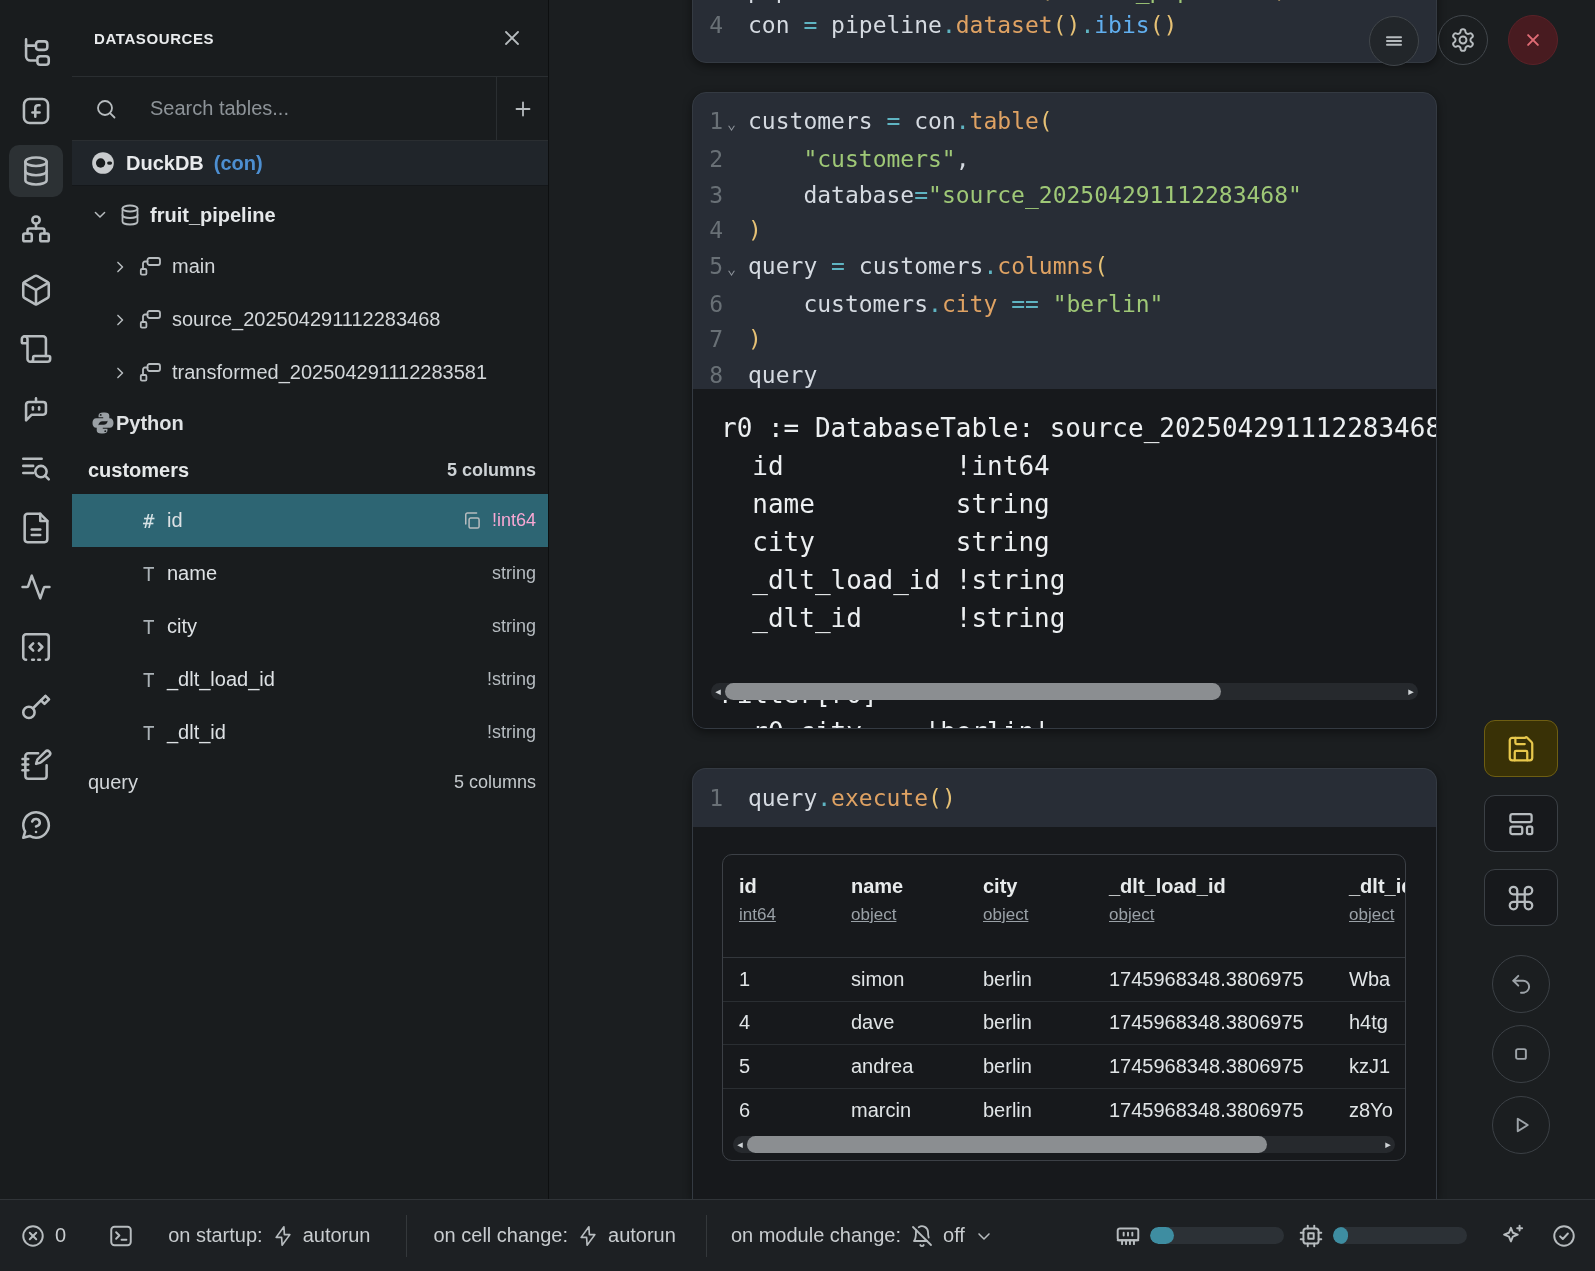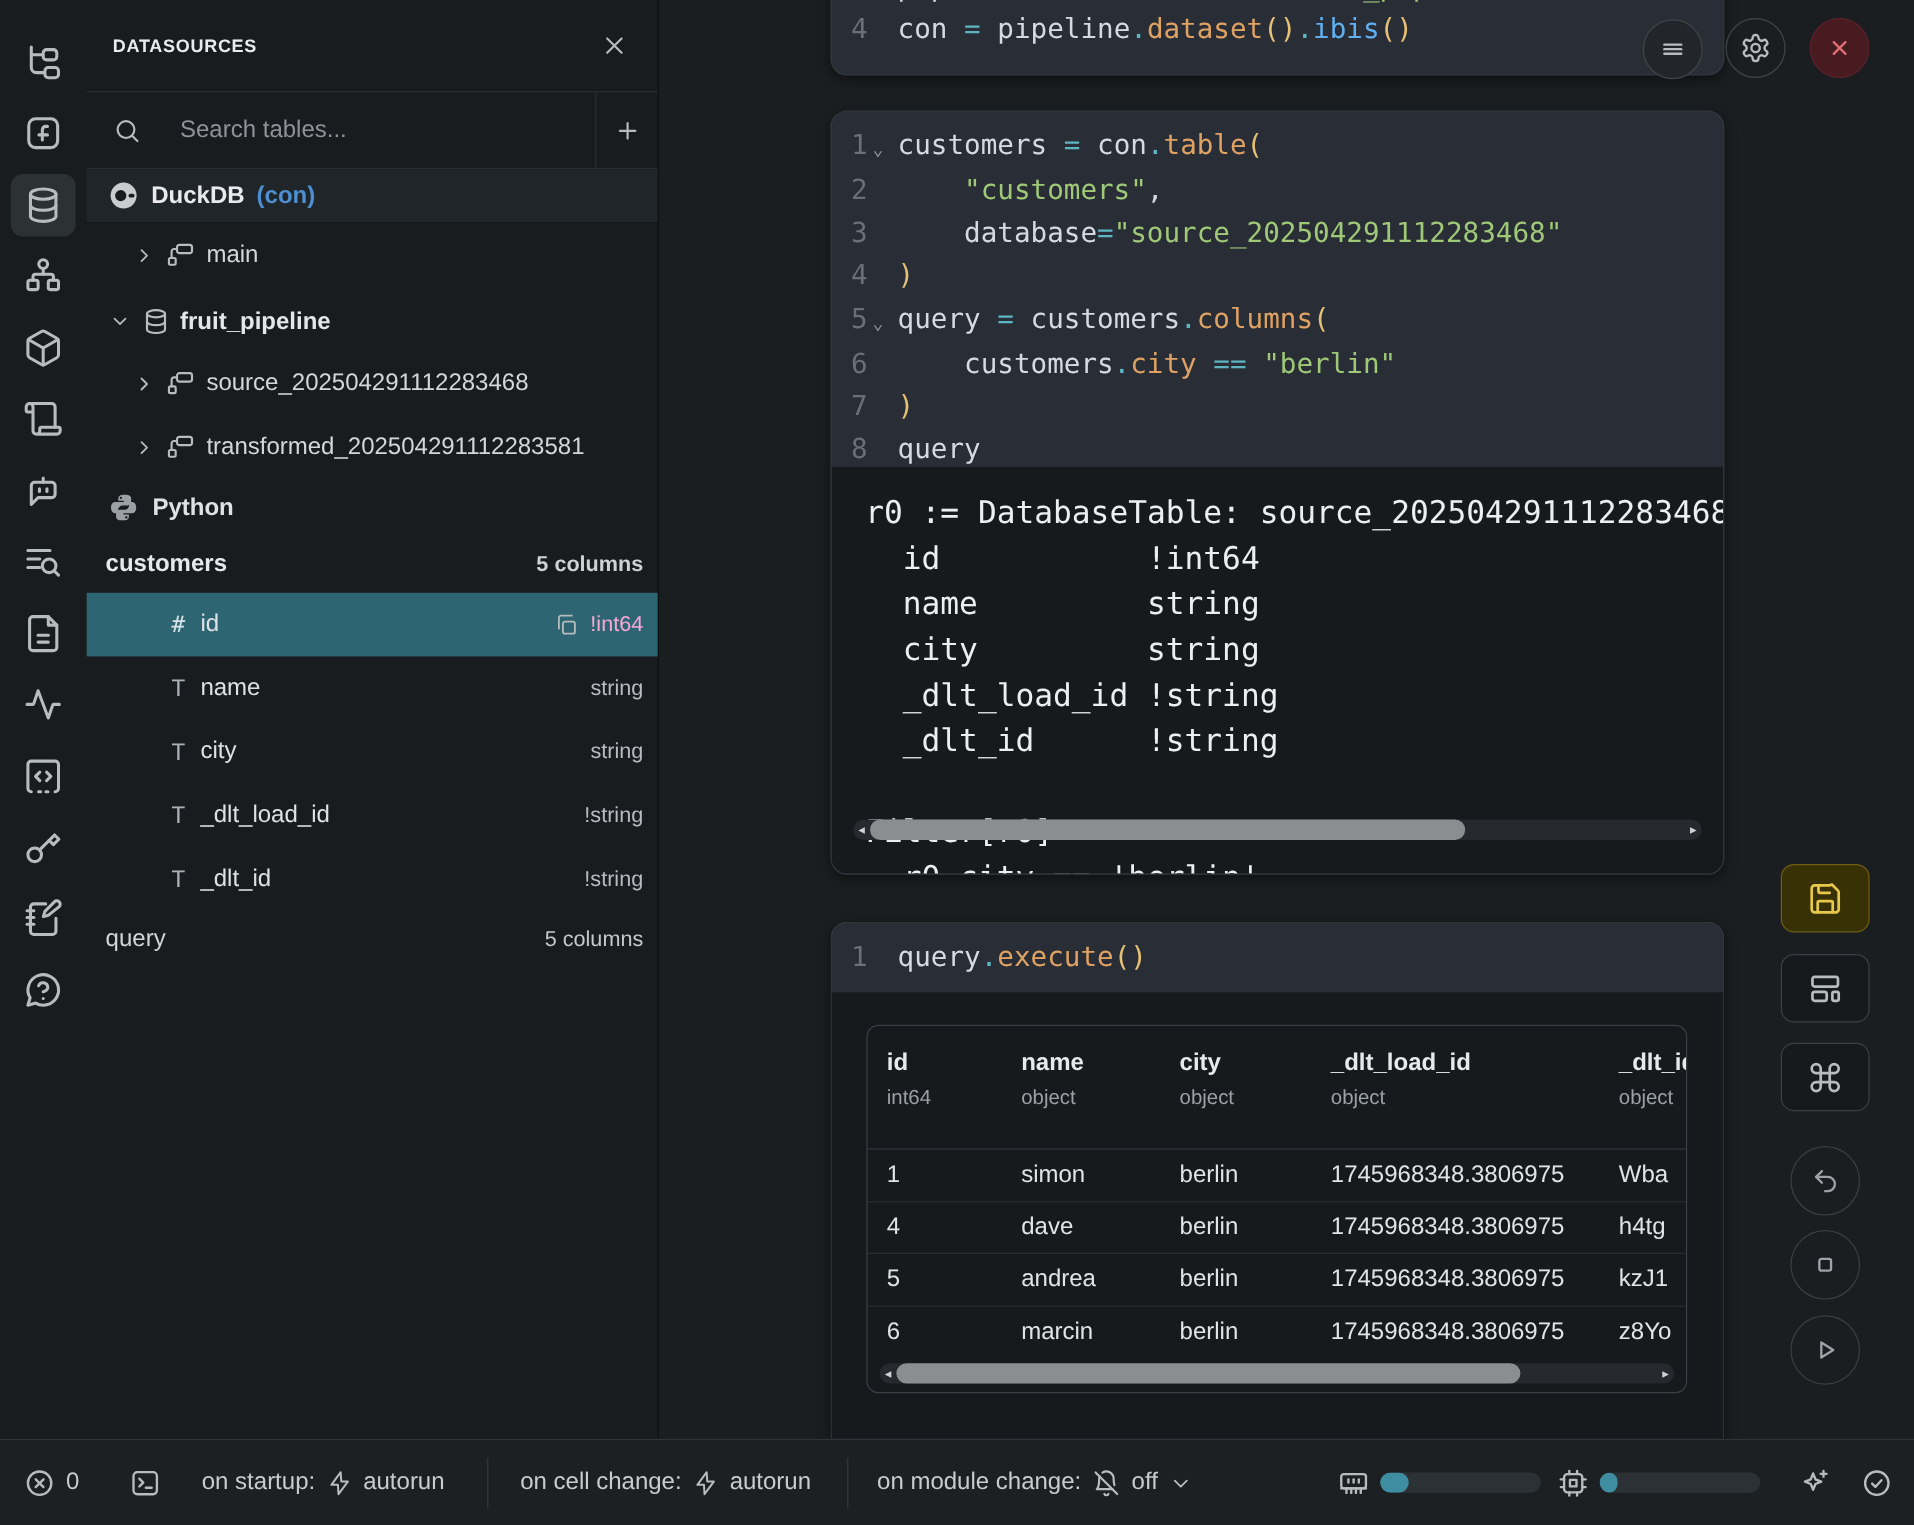--- a/index.html
+++ b/index.html
@@ -27,21 +27,21 @@
   .search-input::placeholder { color:#8d9398; }
   .add-btn { width:52px; height:100%; border-left:1px solid #2a2e31; display:flex; align-items:center; justify-content:center; }
   .add-btn svg { width:24px; height:24px; }
 
   .tree-row { display:flex; align-items:center; font-size:20px; color:#d3d7da; }
   .row-engine { height:45px; background:#20252a; border-bottom:1px solid #14171a; padding-left:18px; gap:10px; }
   .row-engine .engine-name { font-weight:bold; color:#e8eaec; }
   .row-engine .engine-conn { color:#4d8fd1; font-weight:bold; }
   .row-db { height:50px; padding-left:18px; gap:8px; font-weight:bold; color:#e4e7e9; margin-top:4px; }
   .row-schema { height:53px; padding-left:38px; gap:9px; }
-  .row-python { height:48px; padding-left:18px; gap:11px; font-weight:bold; color:#dfe2e4; }
+  .row-python { height:48px; padding-left:18px; font-weight:bold; color:#dfe2e4; }
   .chev svg { width:20px; height:20px; }
   .tree-ic svg { width:24px; height:24px; }
   .section-row { height:47px; display:flex; align-items:center; justify-content:space-between; padding:0 12px 0 16px; font-size:20px; }
   .section-name { font-weight:bold; color:#e6e9ea; }
   .section-meta { font-weight:bold; color:#cdd2d5; font-size:18px; }
   .col-row { height:53px; display:flex; align-items:center; padding:0 12px 0 71px; font-size:20px; }
   .col-row.selected { background:#2d6573; }
   .col-type-ic { width:24px; color:#aab1b6; font-size:19px; font-family:"DejaVu Sans Mono", monospace; }
   .col-row.selected .col-type-ic { color:#d6e2e5; }
   .col-name { flex:1; color:#dde1e4; }
@@ -70,21 +70,21 @@
   .hscroll { position:absolute; left:18px; right:18px; height:17px; background:#26292d; border-radius:9px; display:flex; align-items:center; }
   .hs-arrow { width:14px; color:#cfd3d6; font-size:11px; text-align:center; flex:none; }
   .hs-track { position:relative; flex:1; height:17px; }
   .hs-thumb { position:absolute; top:0; height:17px; background:#8b8e91; border-radius:9px; }
 
   
   .rtable { position:absolute; left:29px; right:30px; top:27px; bottom:38px; border:1px solid #3c4046; border-radius:10px; overflow:hidden; }
   .tgrid { display:grid; grid-template-columns:112px 132px 126px 240px 220px; padding-left:16px; }
   .thead { border-bottom:1px solid #33373c; height:103px; align-content:start; padding-top:20px; }
   .th-name { font-weight:bold; font-size:20px; color:#e7eaeb; }
-  .th-type { font-size:17px; color:#9aa1a7; margin-top:7px; }
+  .th-type { font-size:17px; color:#9aa1a7; margin-top:7px;text-decoration:underline; }
   .trow { height:43.5px; align-items:center; border-bottom:1px solid #2a2e32; font-size:20px; color:#e0e4e6; }
   .trow:last-child { border-bottom:none; }
 
   
   .circle-btn { position:absolute; width:50px; height:50px; border-radius:50%; background:#22262a;
                 border:1.5px solid #41464b; display:flex; align-items:center; justify-content:center; z-index:20; }
   .circle-btn svg { width:26px; height:26px; }
   .circle-btn.danger { background:#481b20; border-color:#5a2228; }
   .circle-btn.danger svg { stroke:#e06c75; }
 
@@ -249,50 +249,50 @@
   <div class="tree-row row-engine">
     <svg viewBox="0 0 24 24" width="26" height="26">
       <circle cx="12" cy="12" r="10" fill="#c9ccce"></circle>
       <circle cx="9.8" cy="12" r="4.3" fill="#191c1e"></circle>
       <rect x="15.8" y="10.6" width="4.6" height="2.9" rx="1.45" fill="#191c1e"></rect>
     </svg>
     <span class="engine-name">DuckDB</span>
     <span class="engine-conn">(con)</span>
   </div>
 
+  <div class="tree-row row-db">
+    <span class="chev">
+      <svg class="icon" viewBox="0 0 24 24">
+          <path d="m6.5 9 5.5 5.5L17.5 9"></path>
+        </svg>
+    </span>
+    <span class="tree-ic">
+      <svg class="icon" viewBox="0 0 24 24">
+          <ellipse cx="12" cy="5.5" rx="7.5" ry="3"></ellipse>
+          <path d="M4.5 5.5v13c0 1.7 3.4 3 7.5 3s7.5-1.3 7.5-3v-13"></path>
+          <path d="M4.5 12c0 1.7 3.4 3 7.5 3s7.5-1.3 7.5-3"></path>
+        </svg>
+    </span>
+    <span>fruit_pipeline</span>
+  </div>
+
   <div class="tree-row row-schema">
     <span class="chev">
       <svg class="icon" viewBox="0 0 24 24">
           <path d="m9.5 6.5 5.5 5.5-5.5 5.5"></path>
         </svg>
     </span>
     <span class="tree-ic">
       <svg class="icon" viewBox="0 0 24 24">
           <rect x="8.5" y="3" width="12.5" height="7" rx="2"></rect>
           <path d="M8.5 6.5H6a2 2 0 0 0-2 2V14"></path>
           <rect x="1.8" y="14" width="5.6" height="5.6" rx="1.2"></rect>
         </svg>
     </span>
     <span>main</span>
-  </div>
-
-  <div class="tree-row row-db">
-    <span class="chev">
-      <svg class="icon" viewBox="0 0 24 24">
-          <path d="m6.5 9 5.5 5.5L17.5 9"></path>
-        </svg>
-    </span>
-    <span class="tree-ic">
-      <svg class="icon" viewBox="0 0 24 24">
-          <ellipse cx="12" cy="5.5" rx="7.5" ry="3"></ellipse>
-          <path d="M4.5 5.5v13c0 1.7 3.4 3 7.5 3s7.5-1.3 7.5-3v-13"></path>
-          <path d="M4.5 12c0 1.7 3.4 3 7.5 3s7.5-1.3 7.5-3"></path>
-        </svg>
-    </span>
-    <span>fruit_pipeline</span>
   </div>
   <div class="tree-row row-schema">
     <span class="chev">
       <svg class="icon" viewBox="0 0 24 24">
           <path d="m9.5 6.5 5.5 5.5-5.5 5.5"></path>
         </svg>
     </span>
     <span class="tree-ic">
       <svg class="icon" viewBox="0 0 24 24">
           <rect x="8.5" y="3" width="12.5" height="7" rx="2"></rect>

